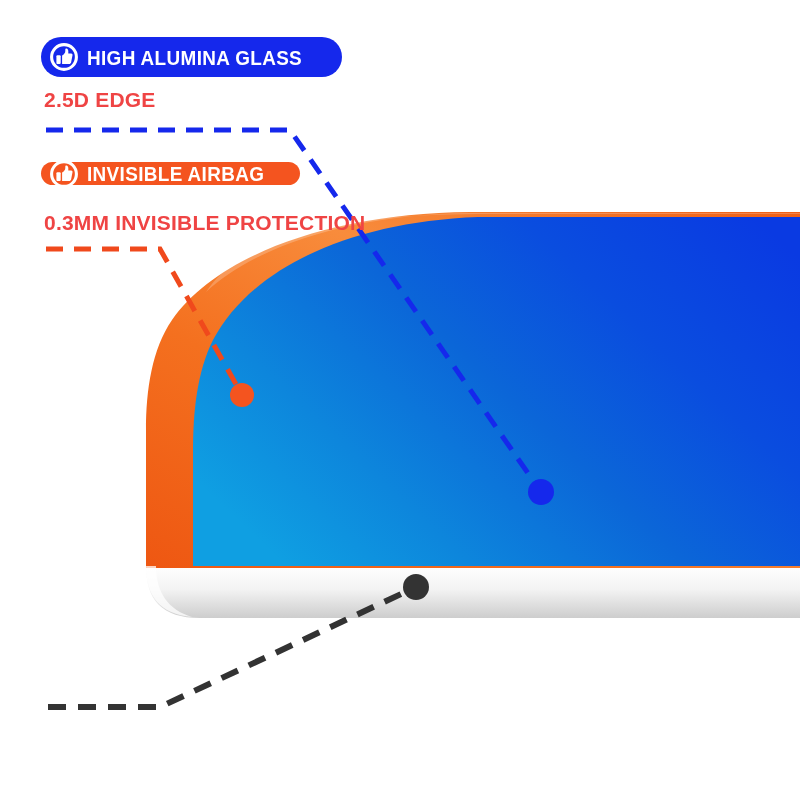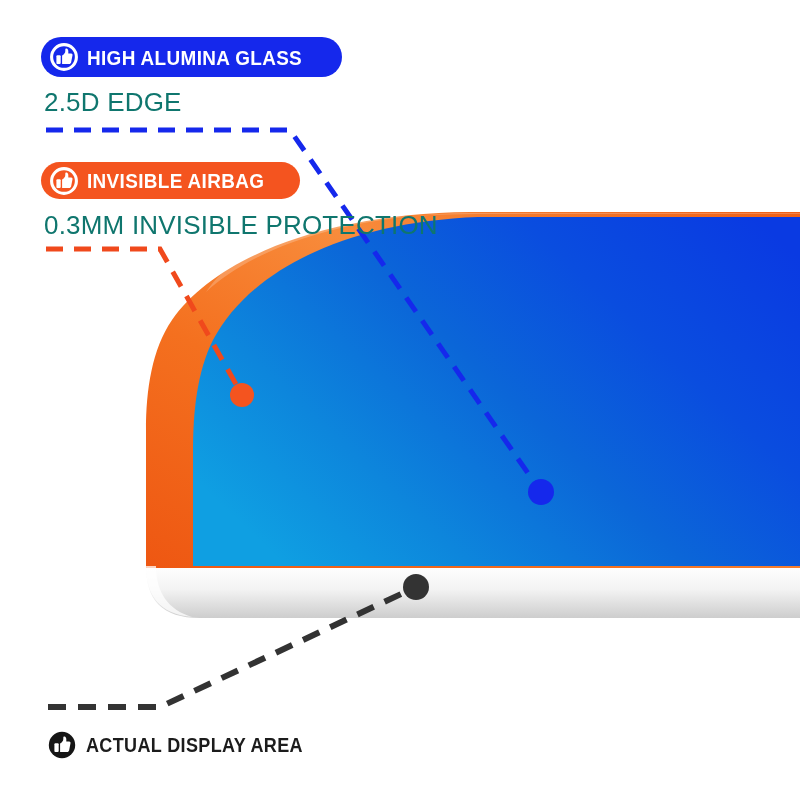--- a/index.html
+++ b/index.html
@@ -57,21 +57,21 @@
     color: #ffffff;
     font-size: 21px;
     margin-left: 9px;
     transform: scaleX(0.9);
     transform-origin: left center;
   }
 
   #badge-airbag {
     left: 41px;
     top: 162px;
-    height: 37px;
+    height: 23px;
     padding: 0 16px 0 9px;
     background: #f4541f;
   }
   #badge-airbag .badge-label {
     color: #ffffff;
     font-size: 21px;
     margin-left: 9px;
     transform: scaleX(0.9);
     transform-origin: left center;
   }
@@ -88,23 +88,23 @@
     font-size: 20px;
     margin-left: 10px;
     transform: scaleX(0.9);
     transform-origin: left center;
   }
 
   
   .caption {
     position: absolute;
     font-family: "Liberation Sans", sans-serif;
-    font-weight: normal;
-    font-size: 26px;
-    color: #0f766e;
+    font-weight: bold;
+    font-size: 21px;
+    color: #ef4444;
     letter-spacing: 0.2px;
     white-space: nowrap;
     line-height: 1;
   }
   #caption-edge { left: 44px; top: 89px; }
   #caption-protection { left: 44px; top: 212px; }
 </style>
 </head>
 <body>
 
@@ -206,25 +206,14 @@
       <path d="M12.1,20.9 L12.1,12.4 C13.9,11.6 15.3,9.9 15.3,8.0 L15.3,6.6
                C15.3,5.9 15.9,5.4 16.6,5.6 C17.6,5.9 18.3,6.9 18.3,8.1
                L18.3,10.6 L21.2,10.6 C22.1,10.6 22.7,11.4 22.5,12.2
                L21.1,19.4 C20.9,20.3 20.1,20.9 19.2,20.9 Z" fill="#ffffff"></path>
     </svg>
     <span class="badge-label">INVISIBLE AIRBAG</span>
   </div>
 
   <div class="caption" id="caption-protection">0.3MM INVISIBLE PROTECTION</div>
 
-  <div class="badge" id="badge-display">
-    <svg class="thumb-icon" width="28" height="28" viewBox="0 0 28 28">
-      <circle cx="14" cy="14" r="13.2" fill="#151515"></circle>
-      <rect x="6.4" y="12.3" width="4.3" height="8.6" rx="1" fill="#ffffff"></rect>
-      <path d="M12.1,20.9 L12.1,12.4 C13.9,11.6 15.3,9.9 15.3,8.0 L15.3,6.6
-               C15.3,5.9 15.9,5.4 16.6,5.6 C17.6,5.9 18.3,6.9 18.3,8.1
-               L18.3,10.6 L21.2,10.6 C22.1,10.6 22.7,11.4 22.5,12.2
-               L21.1,19.4 C20.9,20.3 20.1,20.9 19.2,20.9 Z" fill="#ffffff"></path>
-    </svg>
-    <span class="badge-label">ACTUAL DISPLAY AREA</span>
-  </div>
 
 </div>
 
 </body></html>

